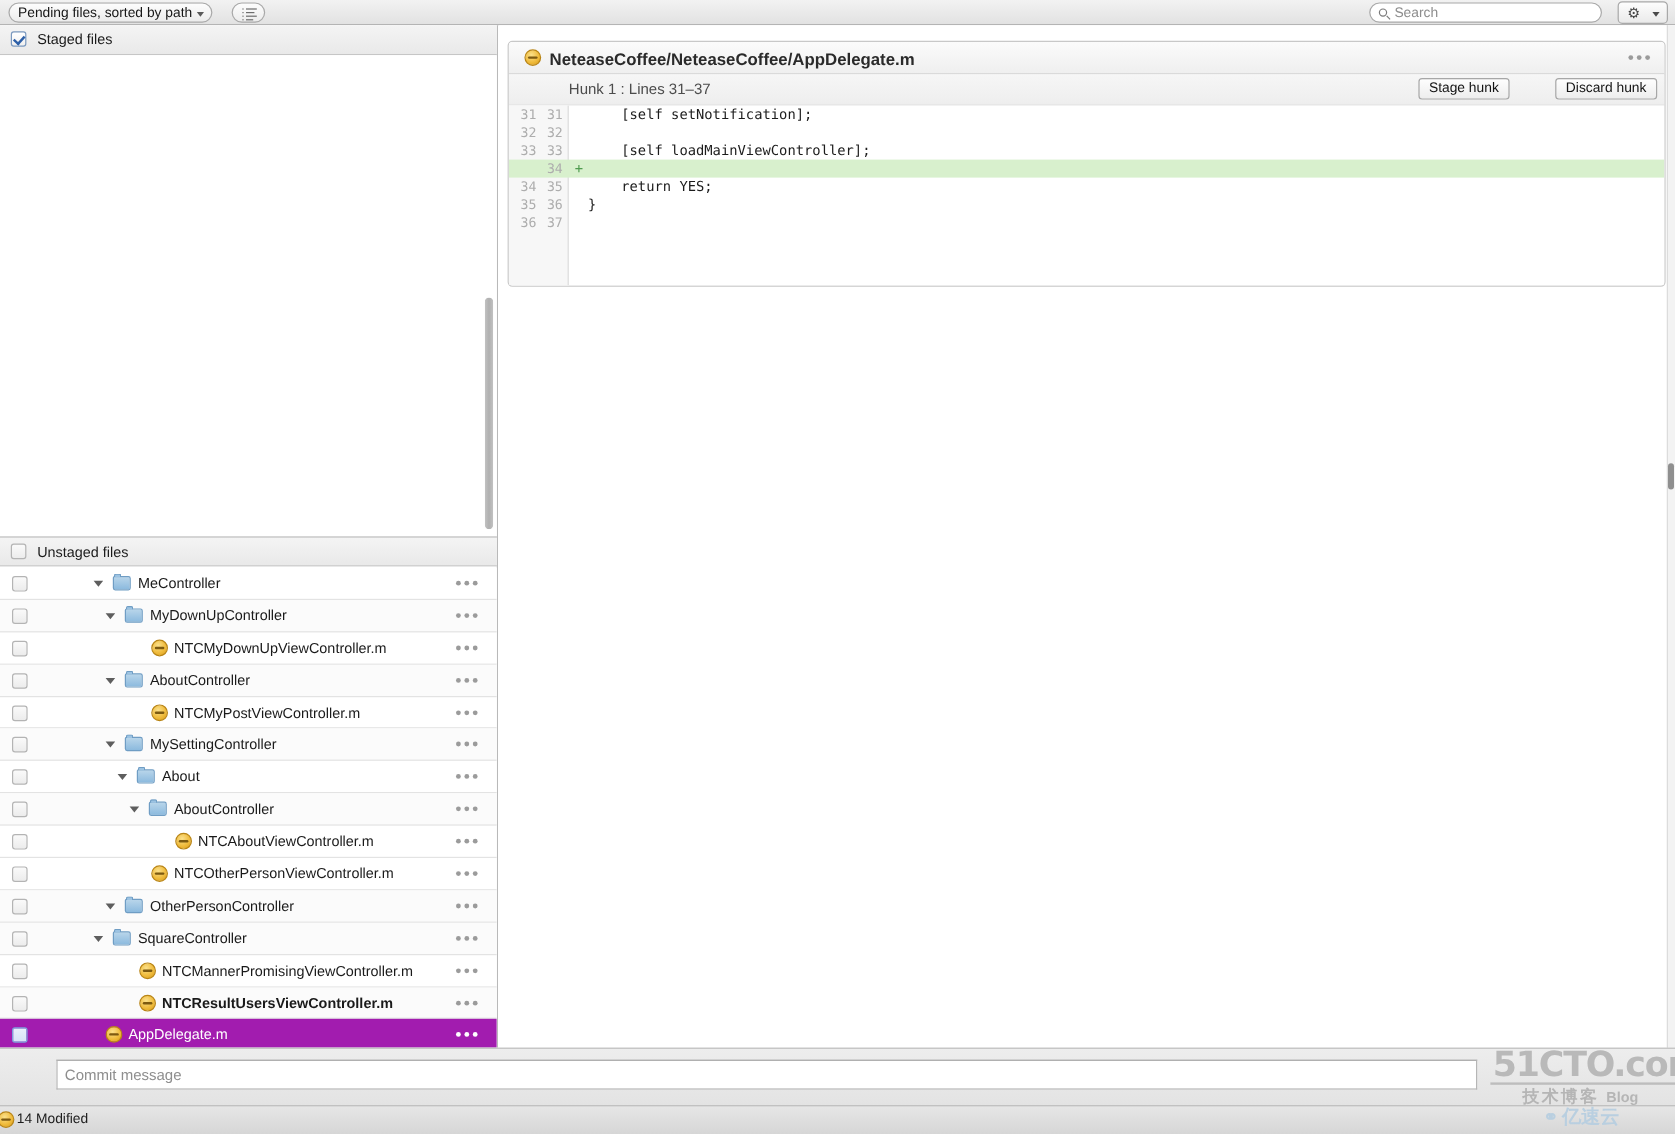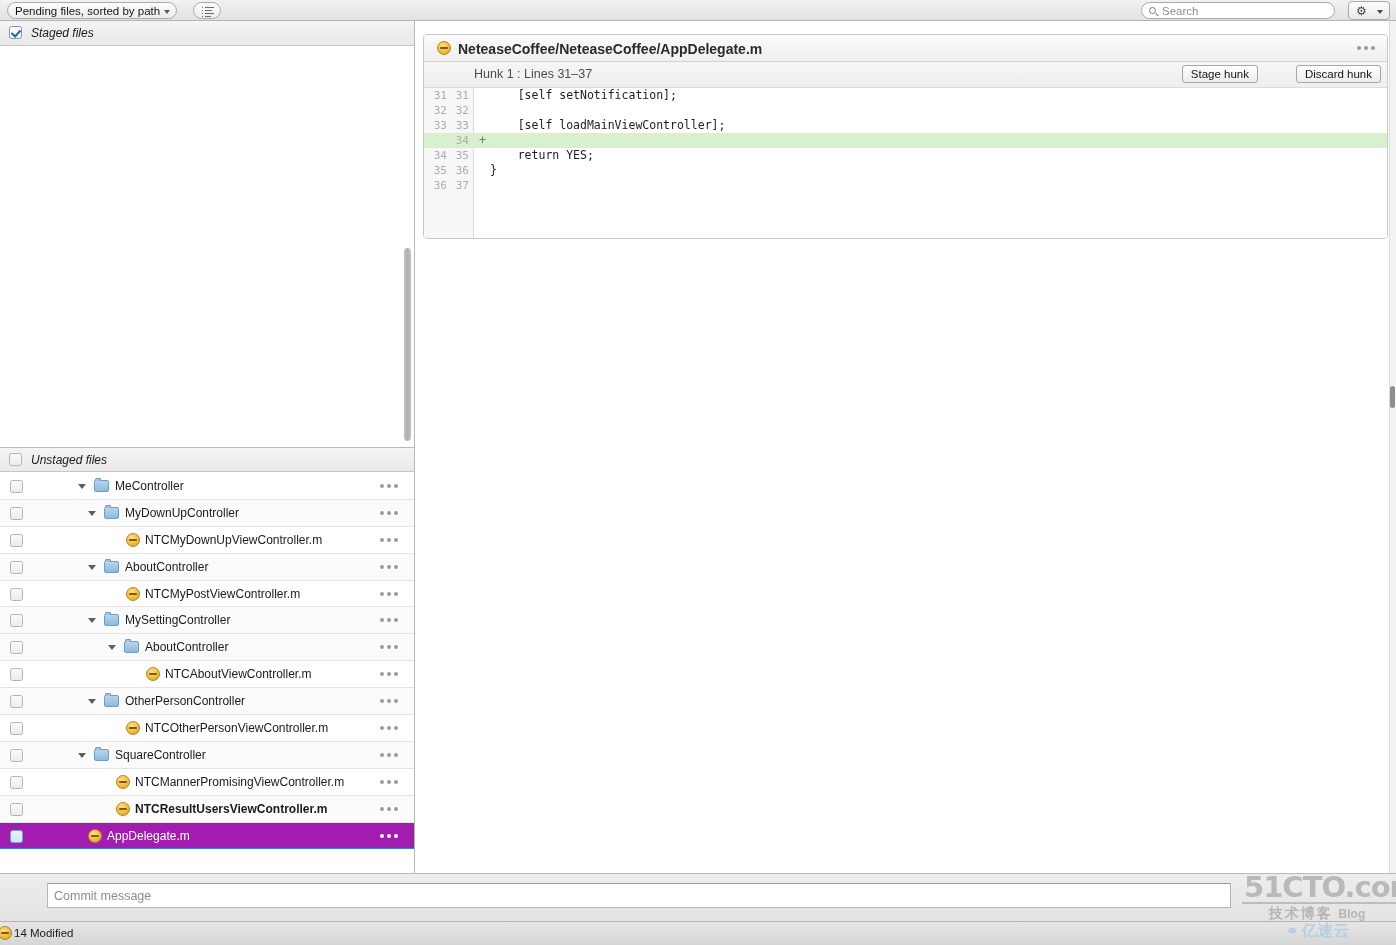--- a/index.html
+++ b/index.html
@@ -142,21 +142,20 @@
     height: 25px;
     background: linear-gradient(to bottom, #f4f4f4 0%, #e9e9e9 100%);
     border-bottom: 1px solid #c6c6c6;
     box-sizing: border-box;
   }
   .section-header .lbl {
     position: absolute;
     left: 31px; top: 5px;
     font-size: 12px;
     color: #1a1a1a;
-    font-style: italic;
   }
   .cbox {
     position: absolute;
     width: 13px; height: 13px;
     border: 1px solid #9a9a9a;
     border-radius: 2.5px;
     background: linear-gradient(to bottom, #ffffff 0%, #f0f0f0 100%);
     box-sizing: border-box;
   }
   .cbox.checked {
@@ -613,20 +612,31 @@
         <span class="cbox dim"></span>
         <span class="tri" style="left: 88px;"></span>
         <span class="folder" style="left: 104px;"></span>
         <span class="fname" style="left: 125px;">MySettingController</span>
         <span class="dots">
           <i></i>
           <i></i>
           <i></i>
         </span>
       </div>
+      <div class="frow">
+        <span class="cbox dim"></span>
+        <span class="tri" style="left: 98px;"></span>
+        <span class="folder" style="left: 114px;"></span>
+        <span class="fname" style="left: 135px;">About</span>
+        <span class="dots">
+          <i></i>
+          <i></i>
+          <i></i>
+        </span>
+      </div>
       <div class="frow alt">
         <span class="cbox dim"></span>
         <span class="tri" style="left: 108px;"></span>
         <span class="folder" style="left: 124px;"></span>
         <span class="fname" style="left: 145px;">AboutController</span>
         <span class="dots">
           <i></i>
           <i></i>
           <i></i>
         </span>
@@ -634,35 +644,35 @@
       <div class="frow">
         <span class="cbox dim"></span>
         <span class="mfile" style="left: 146px;"></span>
         <span class="fname" style="left: 165px;">NTCAboutViewController.m</span>
         <span class="dots">
           <i></i>
           <i></i>
           <i></i>
         </span>
       </div>
+      <div class="frow">
+        <span class="cbox dim"></span>
+        <span class="mfile" style="left: 126px;"></span>
+        <span class="fname" style="left: 145px;">NTCOtherPersonViewController.m</span>
+        <span class="dots">
+          <i></i>
+          <i></i>
+          <i></i>
+        </span>
+      </div>
       <div class="frow alt">
         <span class="cbox dim"></span>
         <span class="tri" style="left: 88px;"></span>
         <span class="folder" style="left: 104px;"></span>
         <span class="fname" style="left: 125px;">OtherPersonController</span>
-        <span class="dots">
-          <i></i>
-          <i></i>
-          <i></i>
-        </span>
-      </div>
-      <div class="frow">
-        <span class="cbox dim"></span>
-        <span class="mfile" style="left: 126px;"></span>
-        <span class="fname" style="left: 145px;">NTCOtherPersonViewController.m</span>
         <span class="dots">
           <i></i>
           <i></i>
           <i></i>
         </span>
       </div>
       <div class="frow alt">
         <span class="cbox dim"></span>
         <span class="tri" style="left: 78px;"></span>
         <span class="folder" style="left: 94px;"></span>

